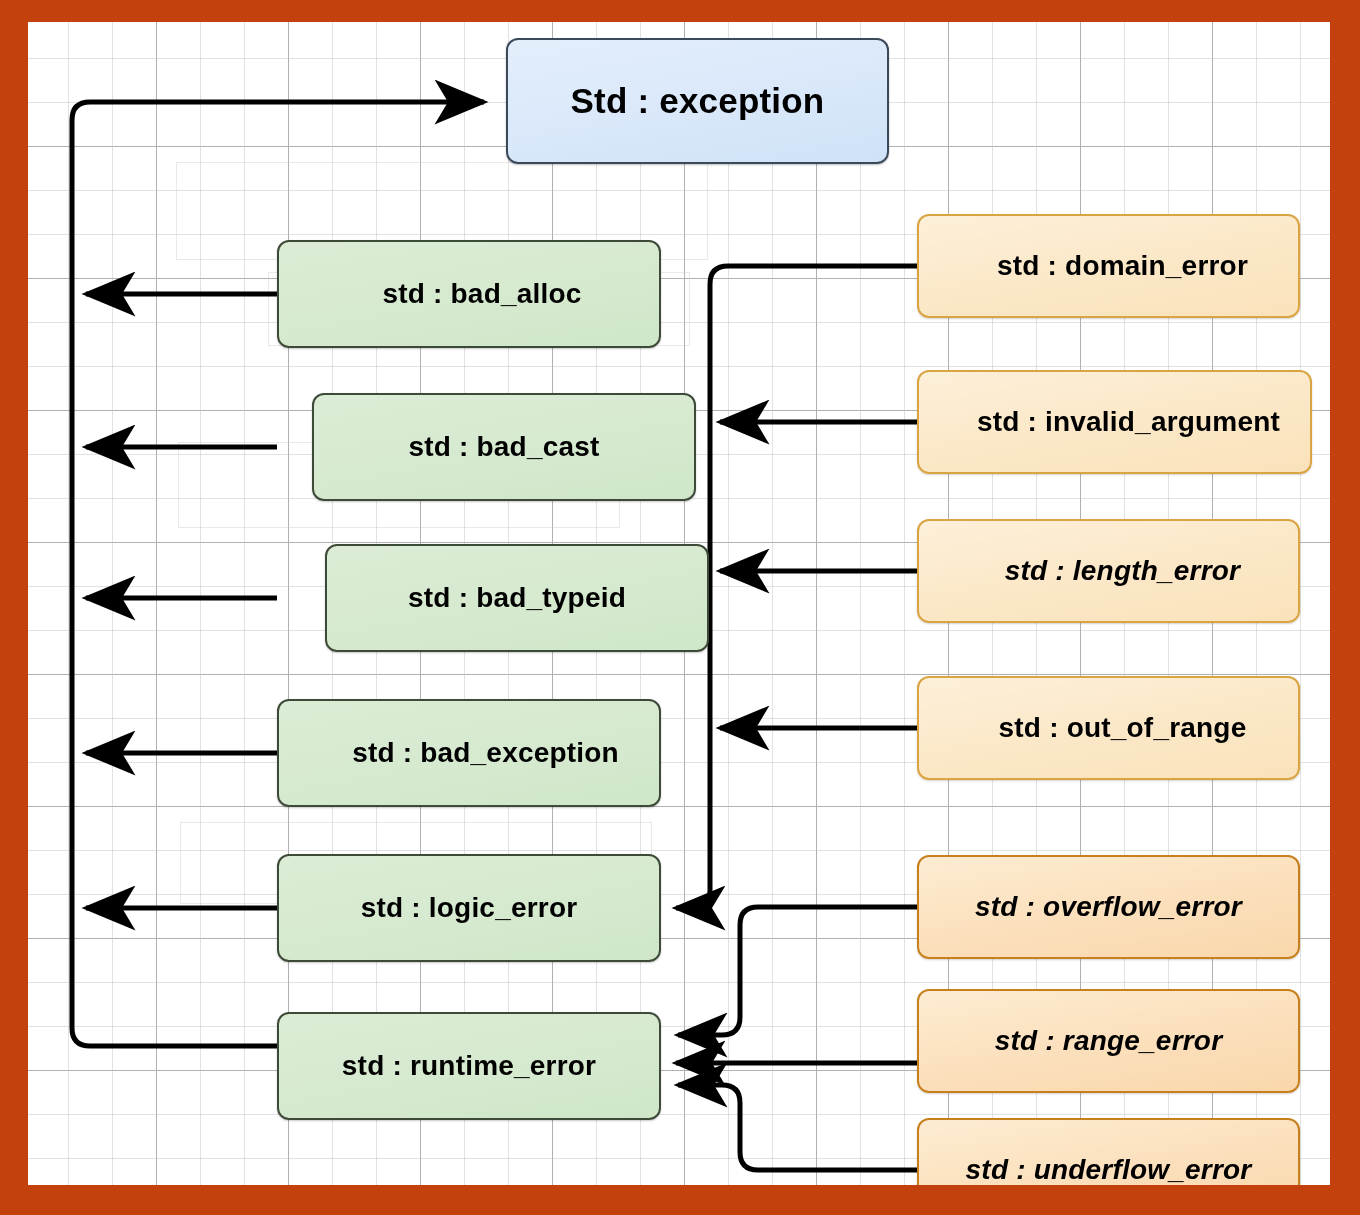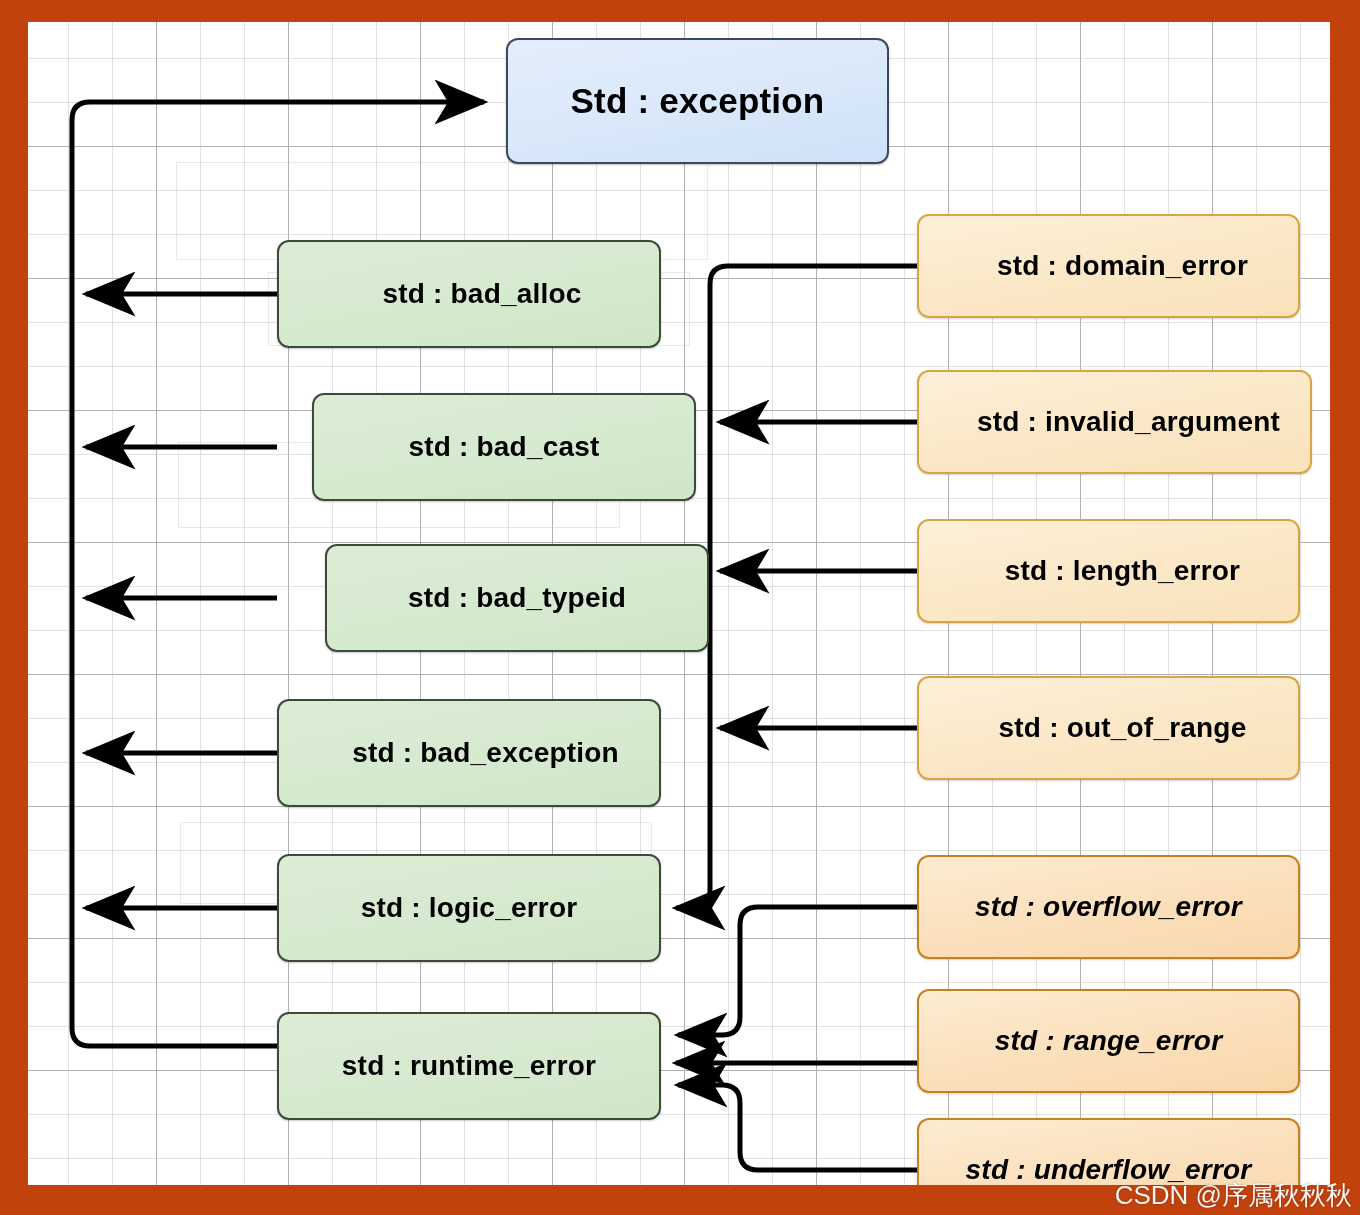--- a/index.html
+++ b/index.html
@@ -163,21 +163,21 @@
     </div>
 
     <div class="node node-orange" style="left:889px;top:192px;width:383px;height:104px;">
       <span>std : domain_error</span>
     </div>
 
     <div class="node node-orange" style="left:889px;top:348px;width:395px;height:104px;">
       <span>std : invalid_argument</span>
     </div>
 
-    <div class="node node-orange" style="left:889px;top:497px;width:383px;height:104px;">
+    <div class="node node-orange" style="left:889px;top:497px;width:383px;height:104px;font-style:italic;">
       <span>std : length_error</span>
     </div>
 
     <div class="node node-orange" style="left:889px;top:654px;width:383px;height:104px;">
       <span>std : out_of_range</span>
     </div>
 
     <div class="node node-orange-deep" style="left:889px;top:833px;width:383px;height:104px;">
       <span>std : overflow_error</span>
     </div>
@@ -185,14 +185,13 @@
     <div class="node node-orange-deep" style="left:889px;top:967px;width:383px;height:104px;">
       <span>std : range_error</span>
     </div>
 
     <div class="node node-orange-deep" style="left:889px;top:1096px;width:383px;height:104px;">
       <span>std : underflow_error</span>
     </div>
 
   </div>
 
-  <div class="watermark">CSDN @序属秋秋秋</div>
 </div>
 
 </body></html>

